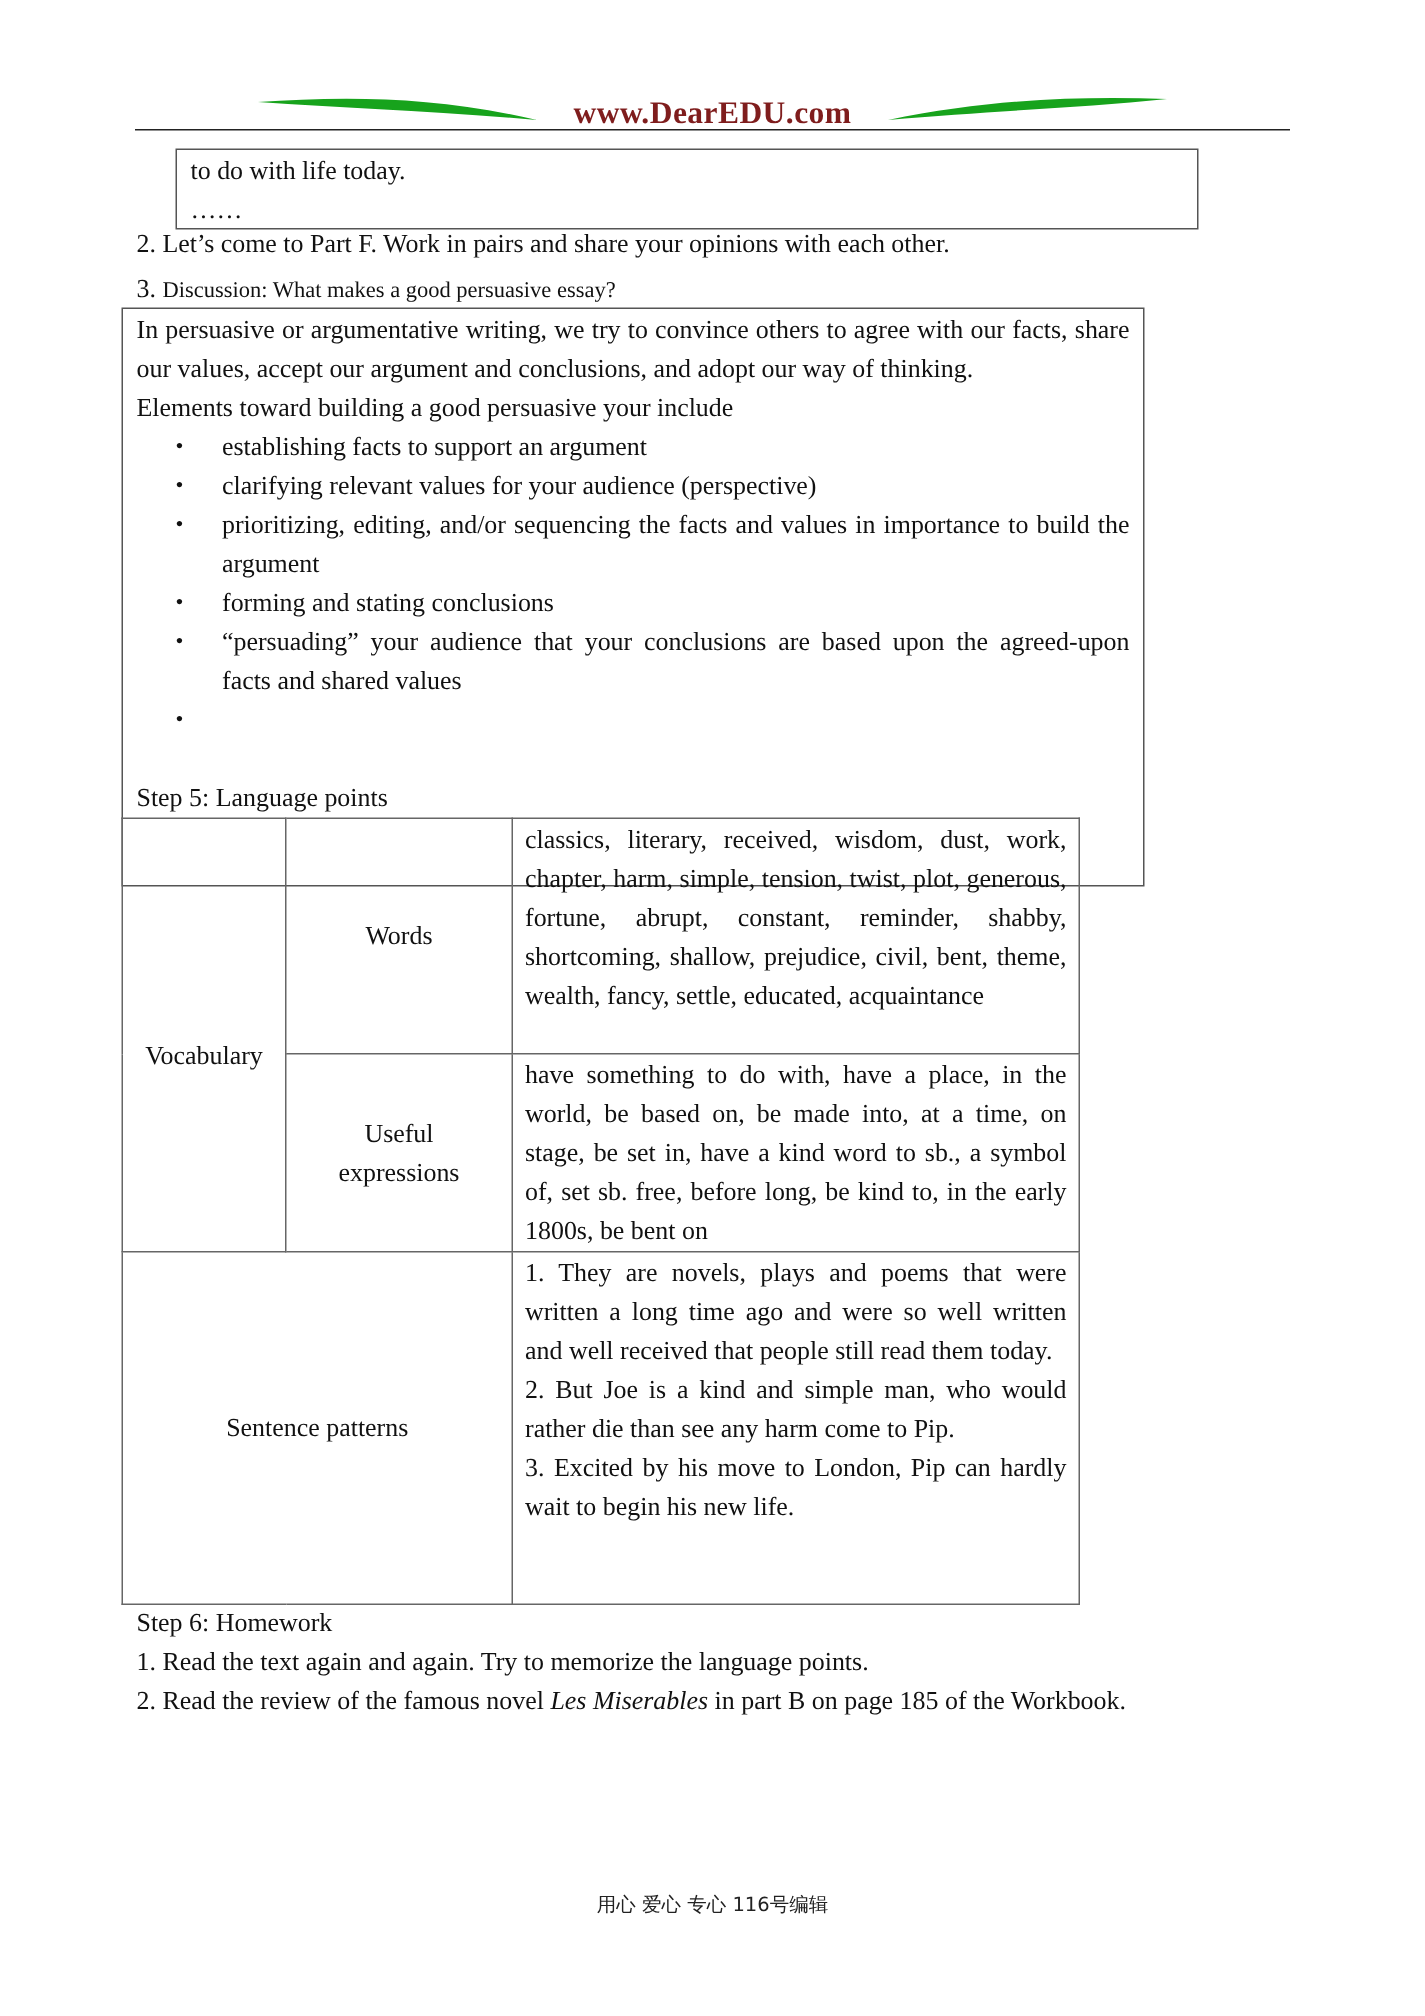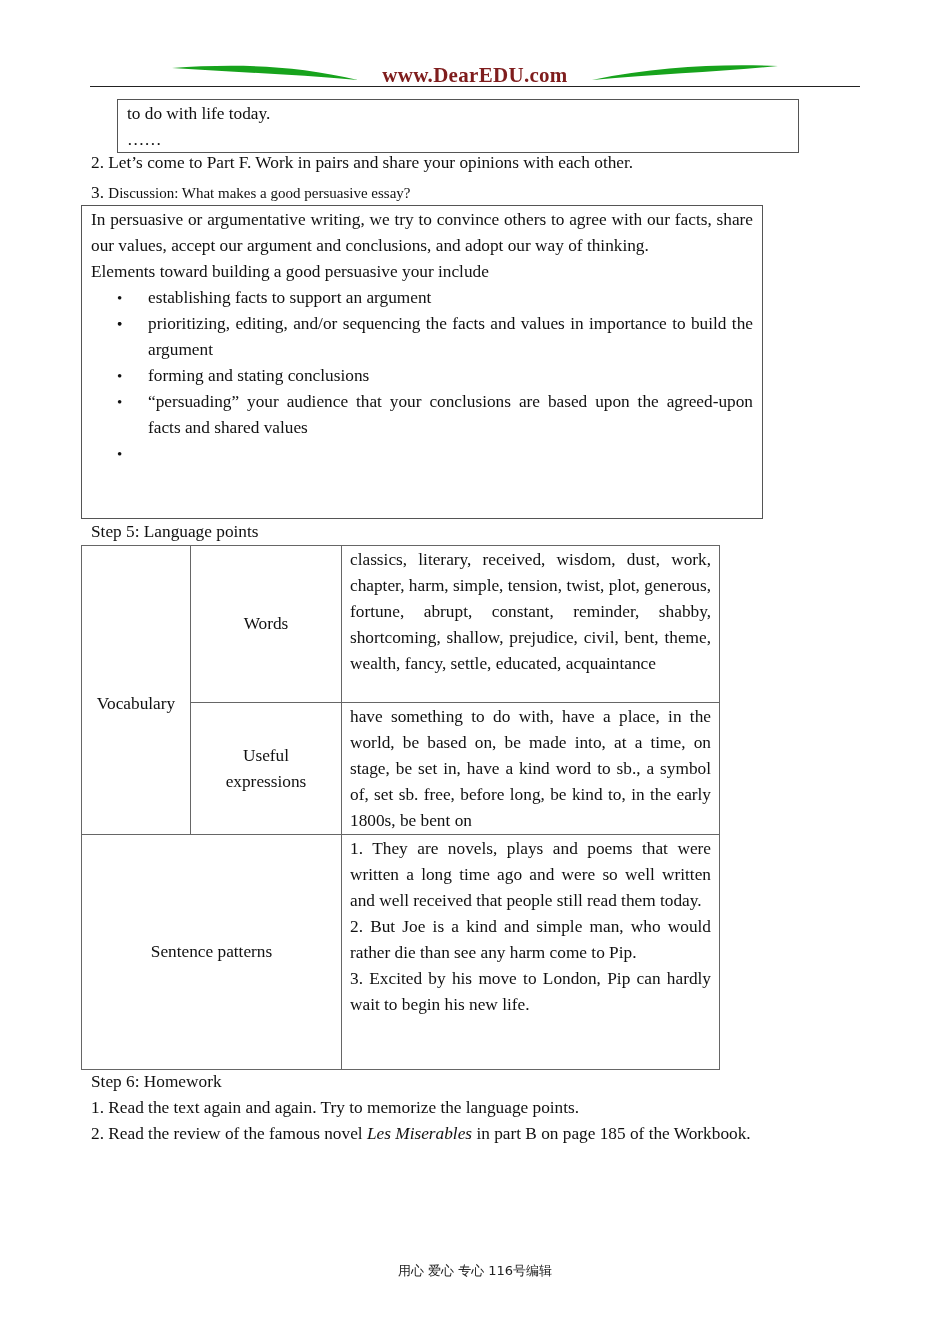--- a/index.html
+++ b/index.html
@@ -66,26 +66,26 @@
   <div class="line">……</div>
 </div>
 
 <div class="abs line" style="left:91px; top:150px;">2. Let’s come to Part F. Work in pairs and share your opinions with each other.</div>
 
 <div class="abs line" style="left:91px; top:180px;">
   <span>3.</span>
   <span class="small">Discussion: What makes a good persuasive essay?</span>
 </div>
 
-<div class="box" style="left:81px; top:205px; width:682px; height:314px; padding:1px 9px;">
+<div class="box" style="left:81px; top:205px; width:682px; height:386px; padding:1px 9px;">
   <div class="justify">In persuasive or argumentative writing, we try to convince others to agree with our facts, share our values, accept our argument and conclusions, and adopt our way of thinking.</div>
   <div>Elements toward building a good persuasive your include</div>
   <ul class="bullets">
     <li><span class="dot">•</span><span>establishing facts to support an argument</span></li>
-    <li><span class="dot">•</span></li>
+    <li><span class="dot">•</span><span>clarifying relevant values for your audience (perspective)</span></li>
     <li><span class="dot">•</span><span>prioritizing, editing, and/or sequencing the facts and values in importance to build the argument</span></li>
     <li><span class="dot">•</span><span>forming and stating conclusions</span></li>
     <li><span class="dot">•</span><span>“persuading” your audience that your conclusions are based upon the agreed-upon facts and shared values</span></li>
     <li><span class="dot">•</span></li>
   </ul>
 </div>
 
 <div class="abs line" style="left:91px; top:519px;">Step 5: Language points</div>
 
 <table class="lp">

